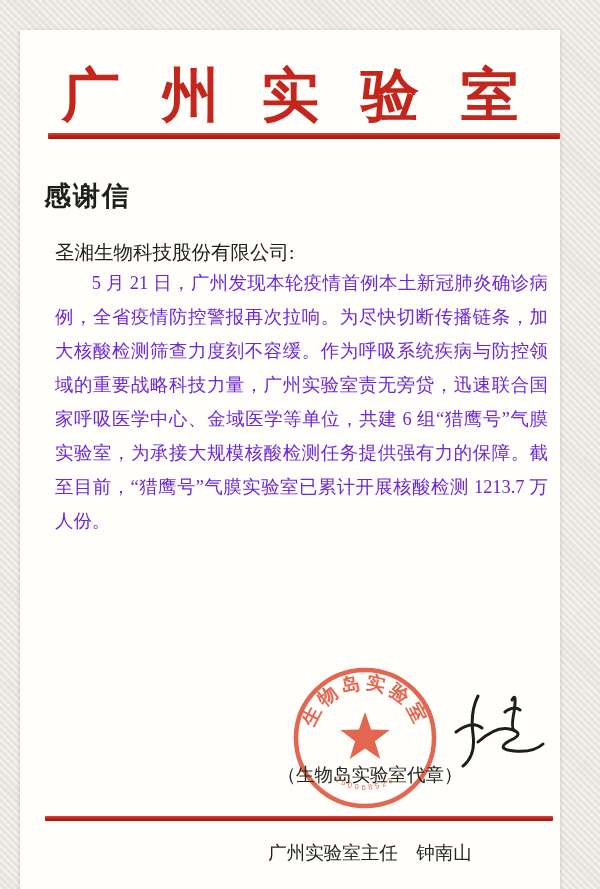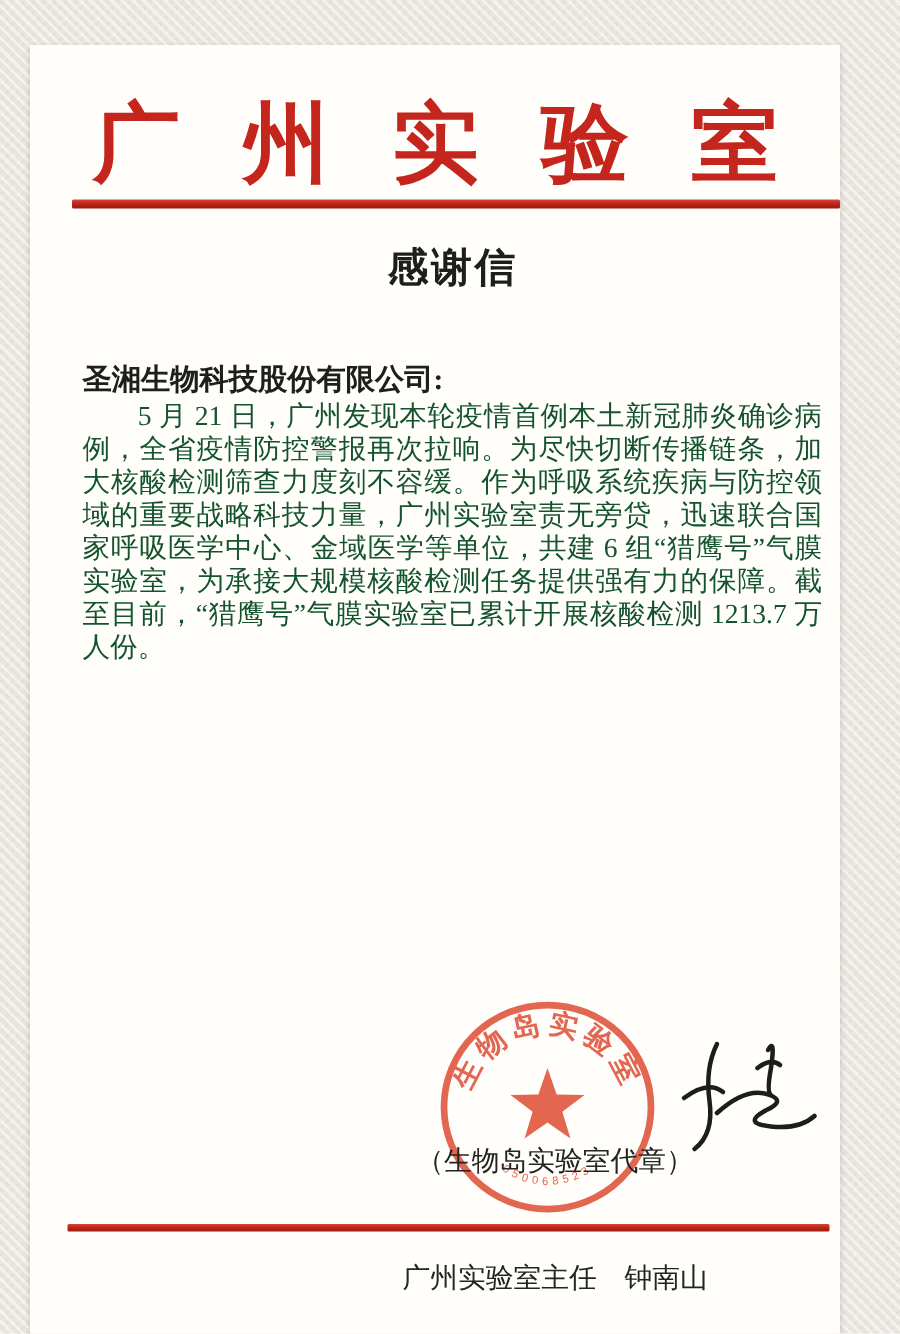--- a/index.html
+++ b/index.html
@@ -30,33 +30,32 @@
     white-space:nowrap;
   }
   .rule{
     position:absolute; height:6px;
     background:linear-gradient(#d8463a 0%, #c22418 45%, #991a10 100%);
     border-radius:1px;
   }
   .rule-top{ top:103px; left:28px; width:512px; }
   .rule-bottom{ top:786px; left:25px; width:508px; height:5px; }
   .letter-heading{
-    position:absolute; top:130px; left:0; right:0;
-    text-align:center;
+    position:absolute; top:148px; left:0; right:0;
     font-size:27px; font-weight:bold; color:#1e1e1c;
     letter-spacing:2px;
     padding-left:24px;
   }
   .recipient{
     position:absolute; top:209px; left:35px; right:33px;
-    font-size:19.5px; font-weight:bold; color:#1e1e1c;
+    font-size:19.5px; font-weight:normal; color:#1e1e1c;
   }
   .body-text{
     position:absolute; top:236px; left:35px; width:493px;
-    font-size:18.4px; line-height:22px; color:#14532d;
+    font-size:18.4px; line-height:34px; color:#6d28d9;
     text-align:justify;
   }
   .body-text p{ margin:0; text-indent:2em; }
   .closing{
     position:absolute; top:680px; left:228px; width:244px;
     text-align:center;
     font-size:18.5px; line-height:26px; color:#242422;
     white-space:pre; z-index:3;
   }
   .seal{

